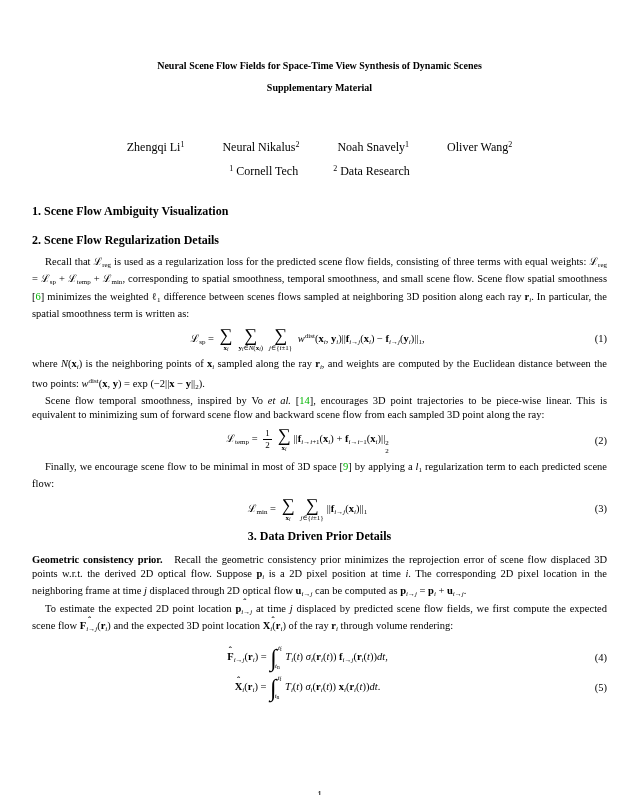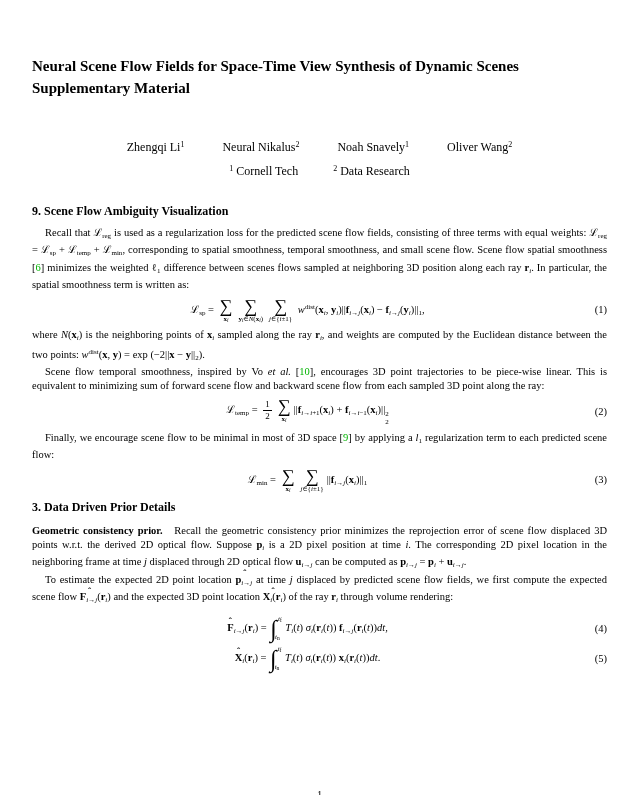--- a/index.html
+++ b/index.html
@@ -1,28 +1,28 @@
 <!DOCTYPE html>
 <html><head>
 <meta charset="utf-8">
 <style>
   html,body{margin:0;padding:0;background:#ffffff;}
   body{width:639px;height:795px;position:relative;overflow:hidden;
        font-family:"Liberation Serif","DejaVu Serif",serif;color:#000;}
   .page{padding:0 32px;box-sizing:border-box;width:639px;height:795px;position:relative;}
 
-  .title{margin-top:55px;font-weight:bold;font-size:15px;line-height:22px;}
+  .title{margin-top:55px;text-align:center;font-weight:bold;font-size:10px;line-height:22px;}
 
   .authors{margin-top:38px;display:flex;justify-content:center;gap:38px;font-size:12px;line-height:15px;}
   .authors sup,.affils sup{font-size:8px;}
   .affils{margin-top:7px;display:flex;justify-content:center;gap:35px;font-size:12px;line-height:14px;}
 
   h2.sec{font-size:12px;line-height:15px;font-weight:bold;margin:14px 0 7px;}
   h2.sec1{margin-top:26px;}
-  h2.sec3{margin-top:7px;margin-bottom:9px;}
+  h2.sec3{margin-top:7px;margin-bottom:9px;text-align:center;}
 
   p.p{margin:0;font-size:10.5px;line-height:13.4px;text-align:justify;}
   p.ind{text-indent:13px;}
 
   sub{font-size:7px;vertical-align:-2px;}
   sup{font-size:7px;vertical-align:4px;}
 
   .cite{color:#00b400;}
   .figref{color:#ee1111;}
 
@@ -73,40 +73,41 @@
     <span class="author"><span>Neural Nikalus</span><sup>2</sup></span>
     <span class="author"><span>Noah Snavely</span><sup>1</sup></span>
     <span class="author"><span>Oliver Wang</span><sup>2</sup></span>
   </div>
 
   <div class="affils">
     <span class="affil"><sup>1</sup> <span>Cornell Tech</span></span>
     <span class="affil"><sup>2</sup> <span>Data Research</span></span>
   </div>
 
-  <h2 class="sec sec1">9. Scene Flow Ambiguity Visualization</h2>
+  <h2 class="sec sec1">1. Scene Flow Ambiguity Visualization</h2>
 
+  <h2 class="sec sec2">2. Scene Flow Regularization Details</h2>
   <p class="p ind">Recall that ℒ<sub>reg</sub> is used as a regularization loss for the predicted scene flow fields, consisting of three terms with equal weights: ℒ<sub>reg</sub> = ℒ<sub>sp</sub> + ℒ<sub>temp</sub> + ℒ<sub>min</sub>, corresponding to spatial smoothness, temporal smoothness, and small scene flow. Scene flow spatial smoothness [<span class="cite">6</span>] minimizes the weighted ℓ<sub>1</sub> difference between scenes flows sampled at neighboring 3D position along each ray <b>r</b><sub><i>i</i></sub>. In particular, the spatial smoothness term is written as:</p>
 
   <div class="eq">
     <span class="eqbody">ℒ<sub>sp</sub> = <span class="op">
           <span class="osym">∑</span>
           <span class="olim"><b>x</b><sub><i>i</i></sub></span>
         </span><span class="op">
           <span class="osym">∑</span>
           <span class="olim"><b>y</b><sub><i>i</i></sub>∈<i>N</i>(<b>x</b><sub><i>i</i></sub>)</span>
         </span><span class="op">
           <span class="osym">∑</span>
           <span class="olim"><i>j</i>∈{<i>i</i>±1}</span>
         </span> <i>w</i><sup>dist</sup>(<b>x</b><sub><i>i</i></sub>, <b>y</b><sub><i>i</i></sub>)||<b>f</b><sub><i>i</i>→<i>j</i></sub>(<b>x</b><sub><i>i</i></sub>) − <b>f</b><sub><i>i</i>→<i>j</i></sub>(<b>y</b><sub><i>i</i></sub>)||<sub>1</sub>,</span>
     <span class="eqno">(1)</span>
   </div>
 
   <p class="p">where <i>N</i>(<b>x</b><sub><i>i</i></sub>) is the neighboring points of <b>x</b><sub><i>i</i></sub> sampled along the ray <b>r</b><sub><i>i</i></sub>, and weights are computed by the Euclidean distance between the two points: <i>w</i><sup>dist</sup>(<b>x</b>, <b>y</b>) = exp (−2||<b>x</b> − <b>y</b>||<sub>2</sub>).</p>
-  <p class="p ind">Scene flow temporal smoothness, inspired by Vo <i>et al.</i> [<span class="cite">10</span>], encourages 3D point trajectories to be piece-wise linear. This is equivalent to minimizing sum of forward scene flow and backward scene flow from each sampled 3D point along the ray:</p>
+  <p class="p ind">Scene flow temporal smoothness, inspired by Vo <i>et al.</i> [<span class="cite">14</span>], encourages 3D point trajectories to be piece-wise linear. This is equivalent to minimizing sum of forward scene flow and backward scene flow from each sampled 3D point along the ray:</p>
 
   <div class="eq">
     <span class="eqbody">ℒ<sub>temp</sub> = <span class="frac">
           <span class="fn">1</span>
           <span class="fd">2</span>
         </span><span class="op">
           <span class="osym">∑</span>
           <span class="olim"><b>x</b><sub><i>i</i></sub></span>
         </span>||<b>f</b><sub><i>i</i>→<i>i</i>+1</sub>(<b>x</b><sub><i>i</i></sub>) + <b>f</b><sub><i>i</i>→<i>i</i>−1</sub>(<b>x</b><sub><i>i</i></sub>)||<span class="ss">
           <span>2</span>

